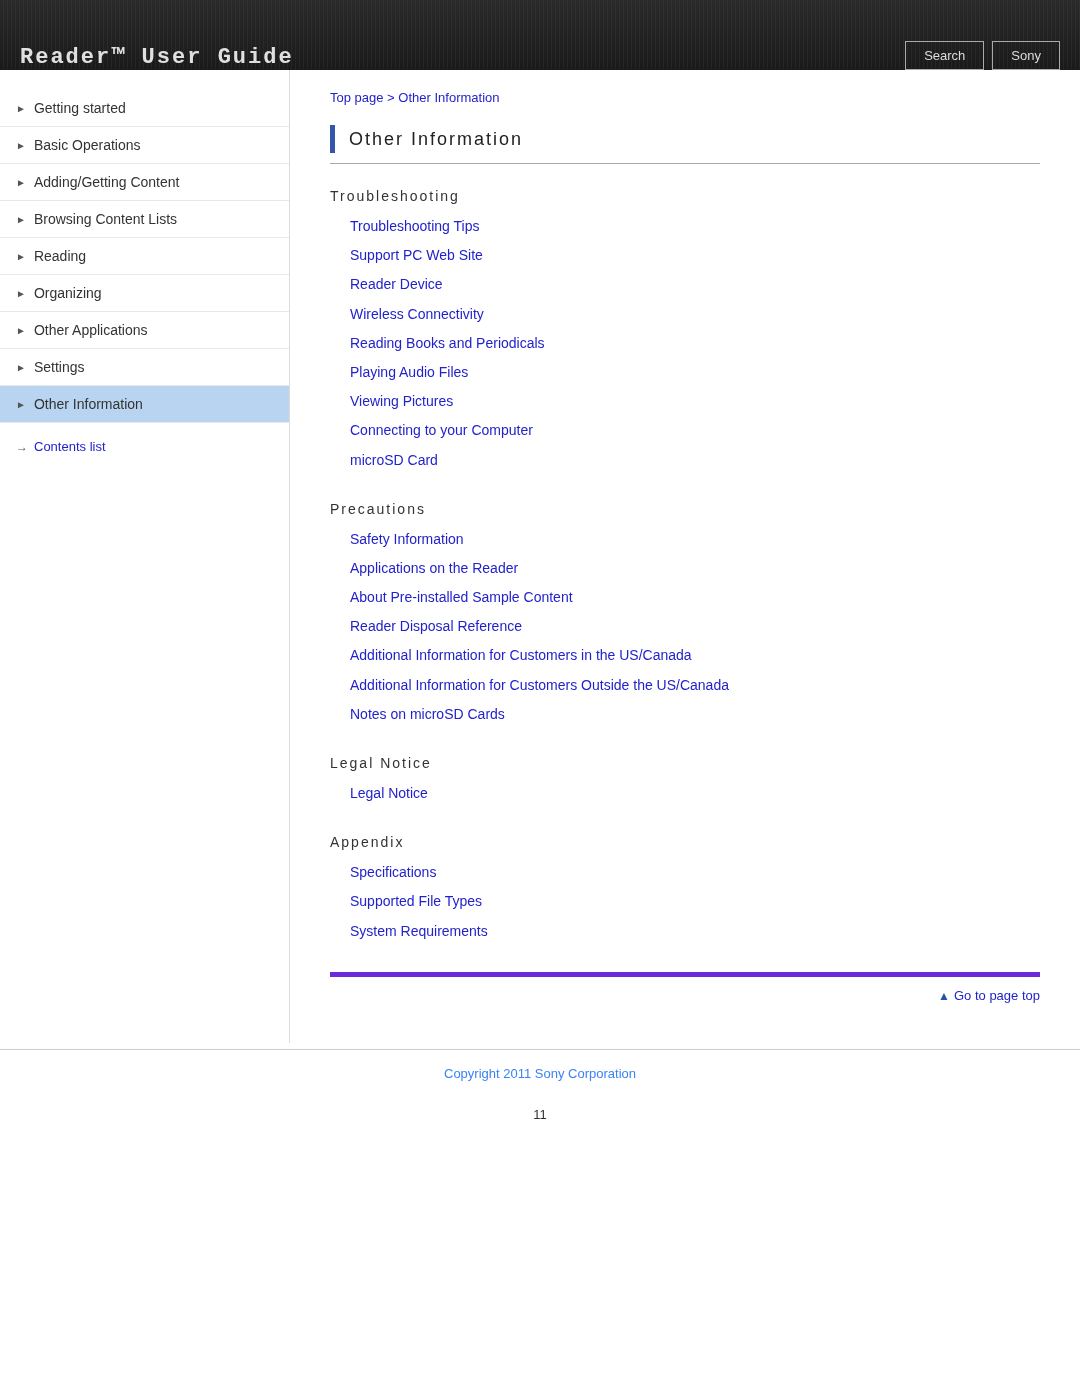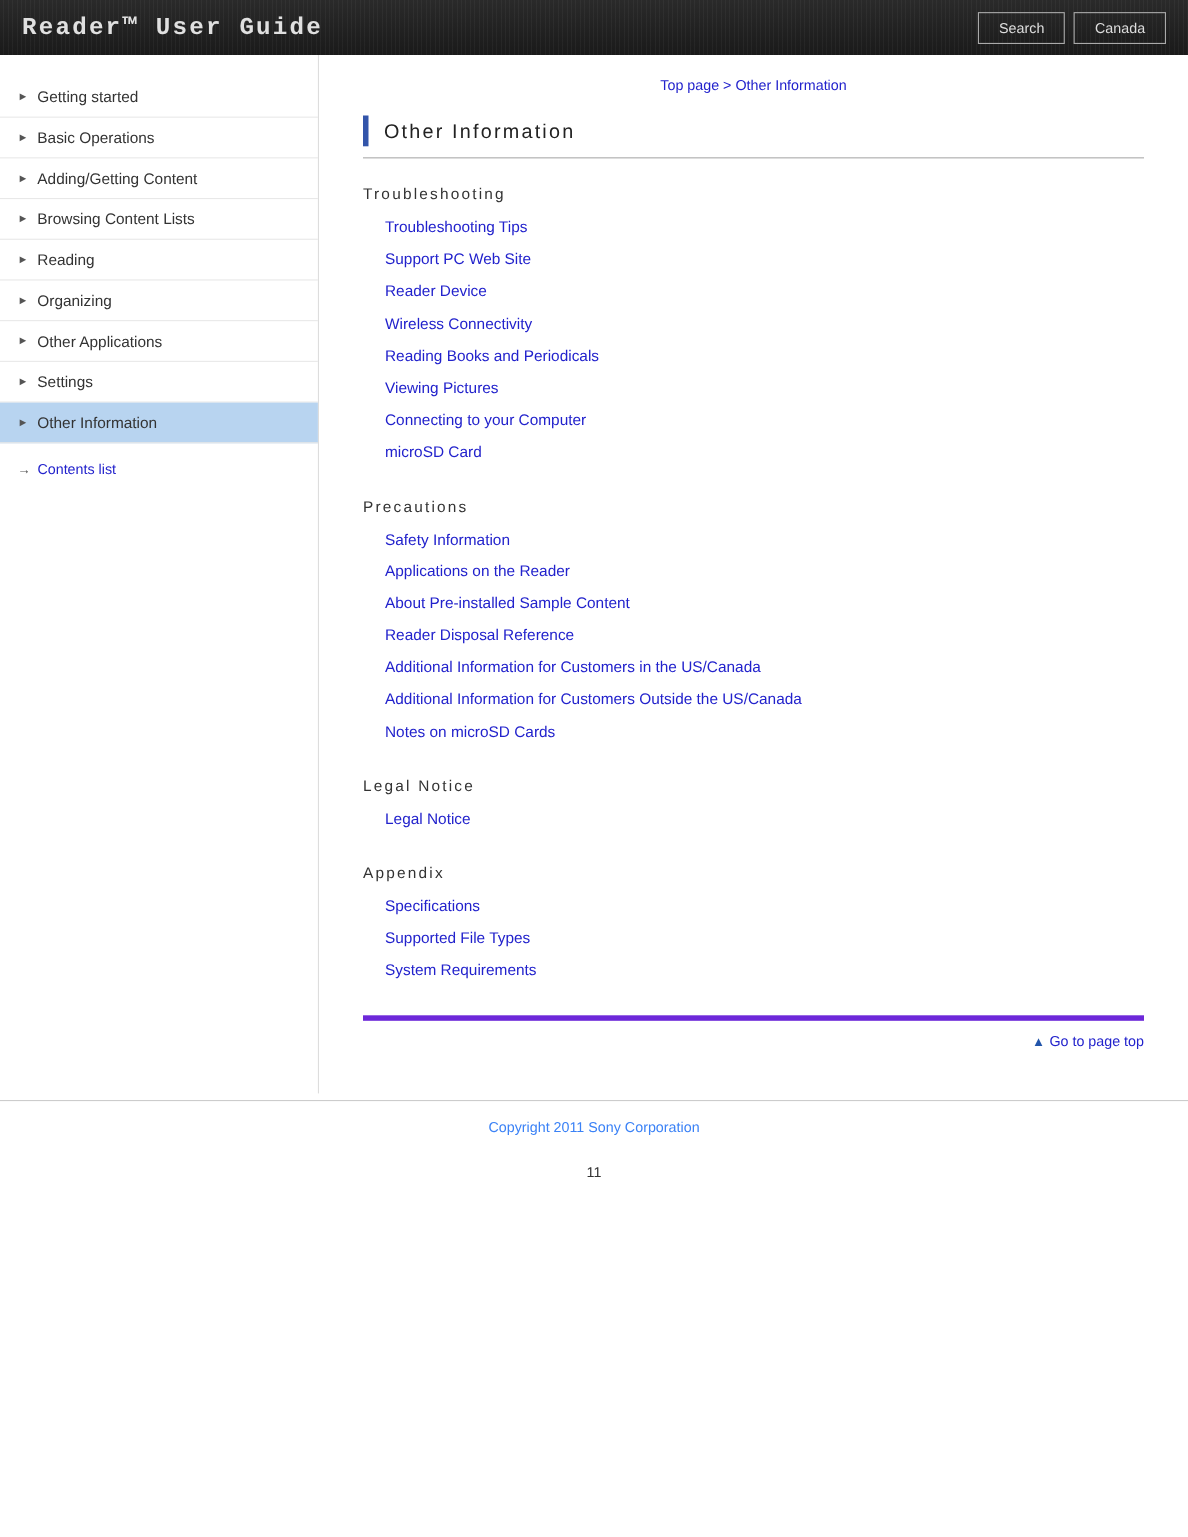--- a/index.html
+++ b/index.html
@@ -9,23 +9,23 @@
       font-size: 14px;
       background: #fff;
       color: #333;
       width: 1080px;
     }
 
     
     .header {
       background: linear-gradient(to bottom, #2a2a2a, #1a1a1a);
       padding: 0;
-      height: 50px;
-      display: flex;
-      align-items: center;
+      height: 70px;
+      display: flex;
+      align-items: flex-end;
       justify-content: space-between;
       padding: 0 20px;
       position: relative;
       overflow: hidden;
     }
 
     .header::before {
       content: '';
       position: absolute;
       top: 0; left: 0; right: 0; bottom: 0;
@@ -120,21 +120,21 @@
     }
 
     
     .content {
       flex: 1;
       padding: 20px 40px 40px 40px;
     }
 
     
     .breadcrumb {
-      text-align: center;
+      text-align: left;
       margin-bottom: 20px;
       font-size: 13px;
     }
 
     .breadcrumb a {
       color: #2222cc;
       text-decoration: none;
     }
 
     .breadcrumb span {
@@ -232,21 +232,21 @@
       color: #333;
     }
   </style>
 </head>
 <body>
 
 <div class="header">
   <span class="header-title">Reader™ User Guide</span>
   <div class="header-buttons">
     <button class="header-btn">Search</button>
-    <button class="header-btn">Canada</button>
+    <button class="header-btn">Sony</button>
   </div>
 </div>
 
 <div class="main-container">
 
   <nav class="sidebar">
     <div class="sidebar-item">
       <span class="sidebar-arrow">►</span>
       <span>Getting started</span>
     </div>
@@ -300,20 +300,21 @@
     </div>
 
     <div class="section">
       <h2 class="section-title">Troubleshooting</h2>
       <ul class="link-list">
         <li><a href="#">Troubleshooting Tips</a></li>
         <li><a href="#">Support PC Web Site</a></li>
         <li><a href="#">Reader Device</a></li>
         <li><a href="#">Wireless Connectivity</a></li>
         <li><a href="#">Reading Books and Periodicals</a></li>
+        <li><a href="#">Playing Audio Files</a></li>
         <li><a href="#">Viewing Pictures</a></li>
         <li><a href="#">Connecting to your Computer</a></li>
         <li><a href="#">microSD Card</a></li>
       </ul>
     </div>
 
     <div class="section">
       <h2 class="section-title">Precautions</h2>
       <ul class="link-list">
         <li><a href="#">Safety Information</a></li>

